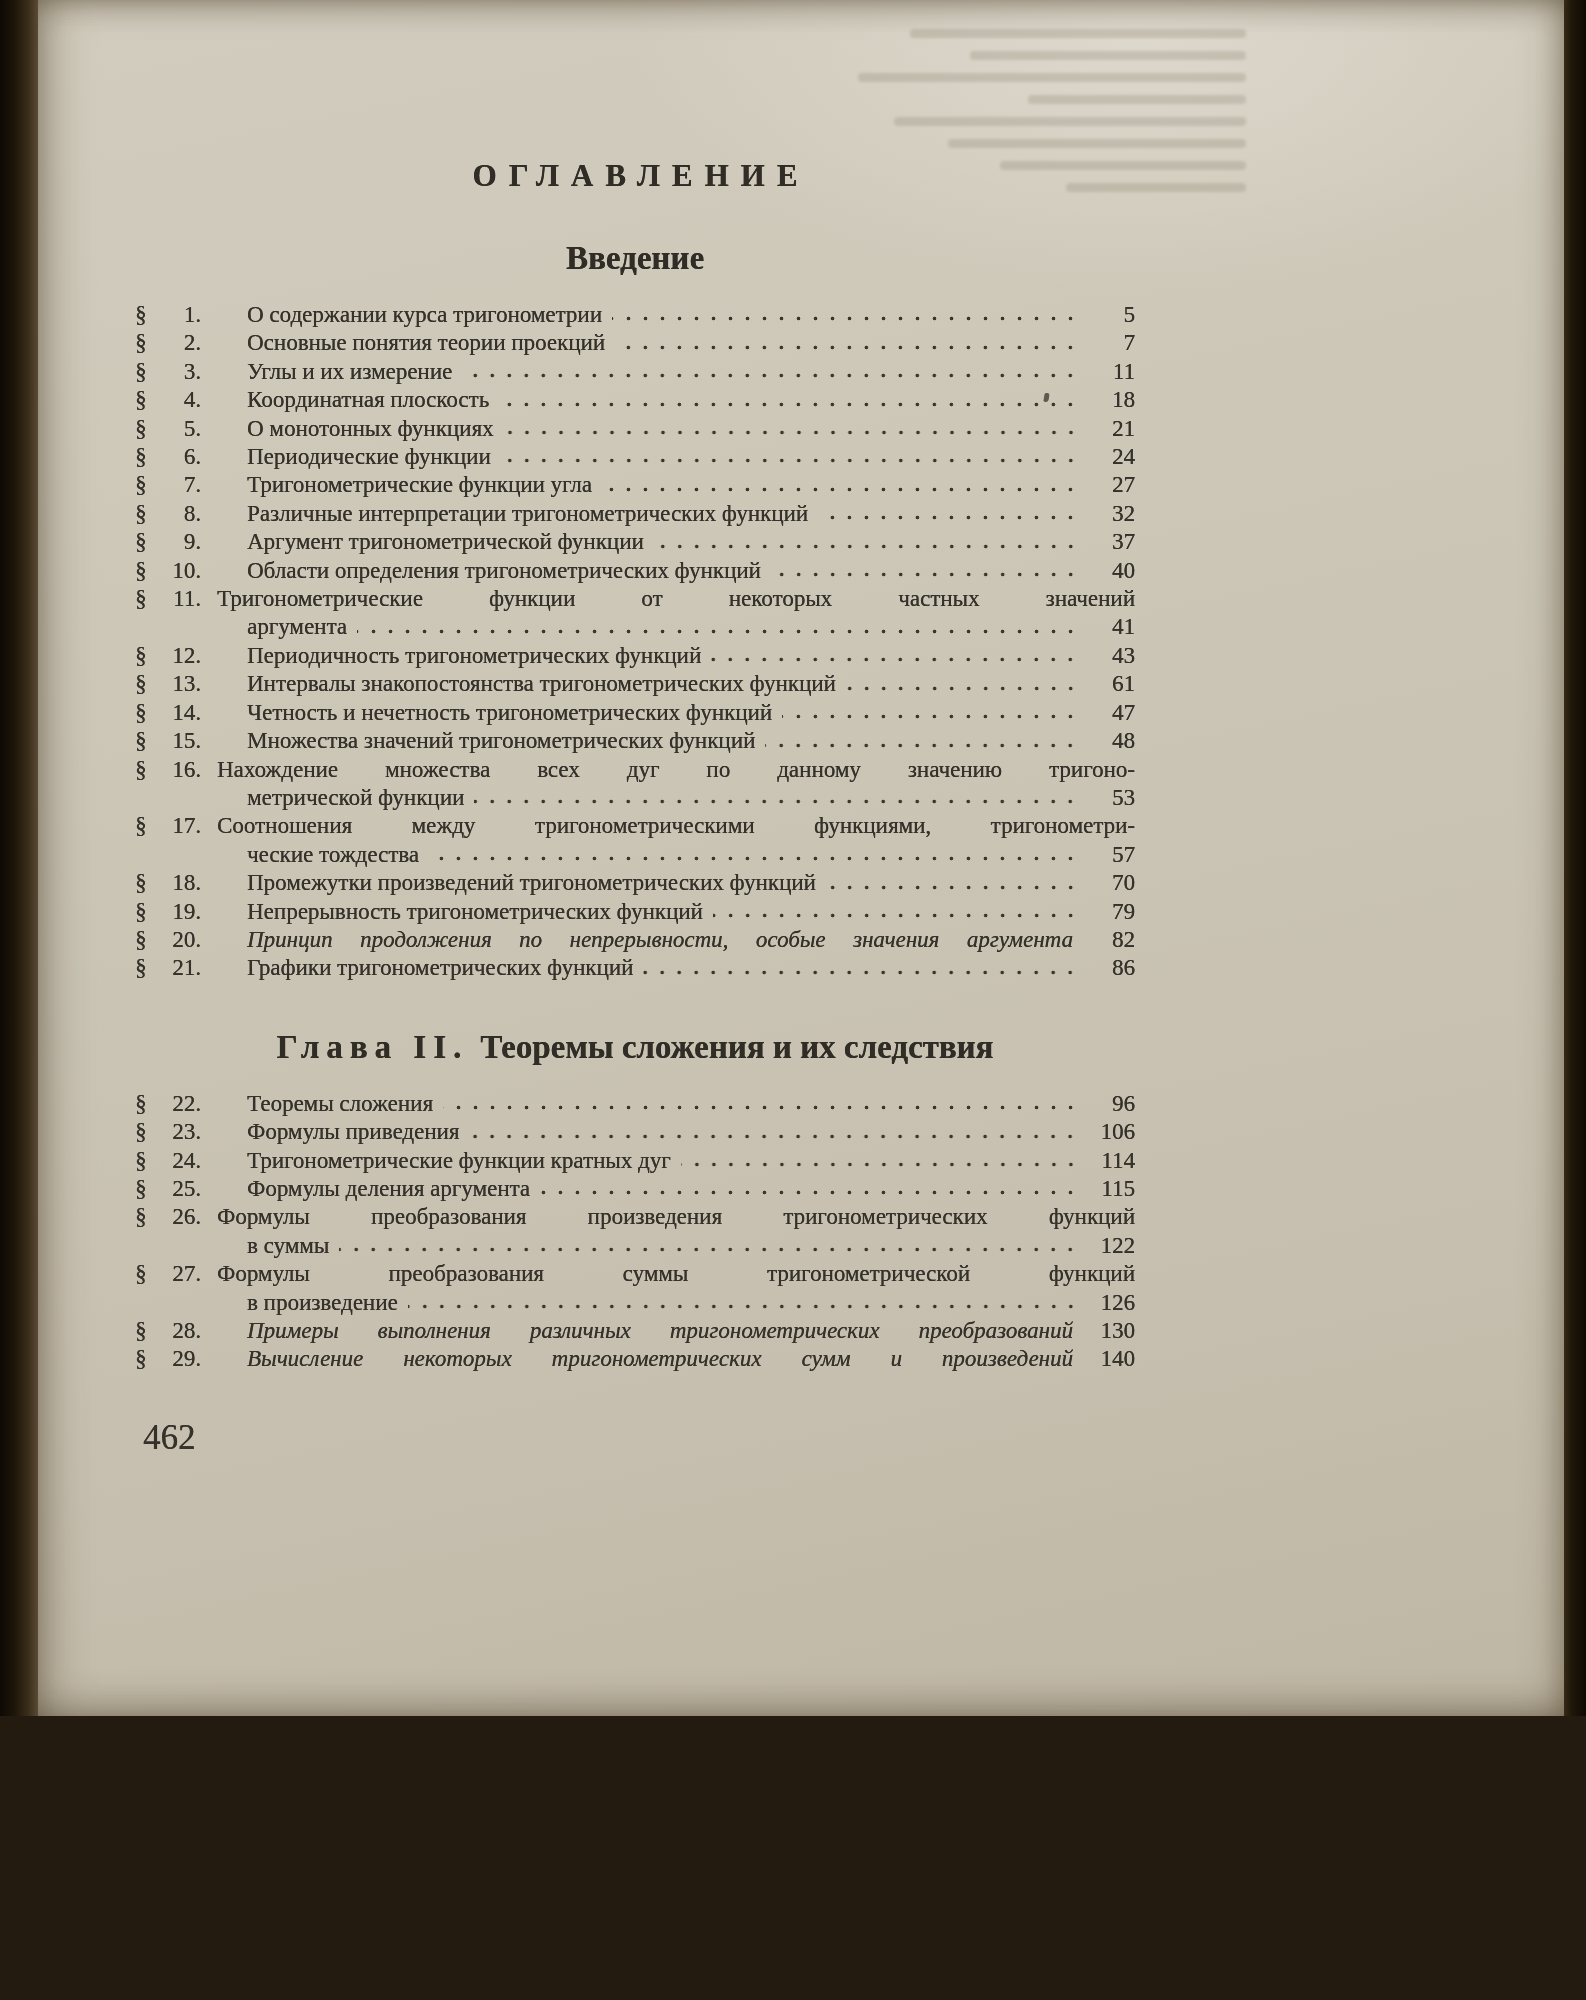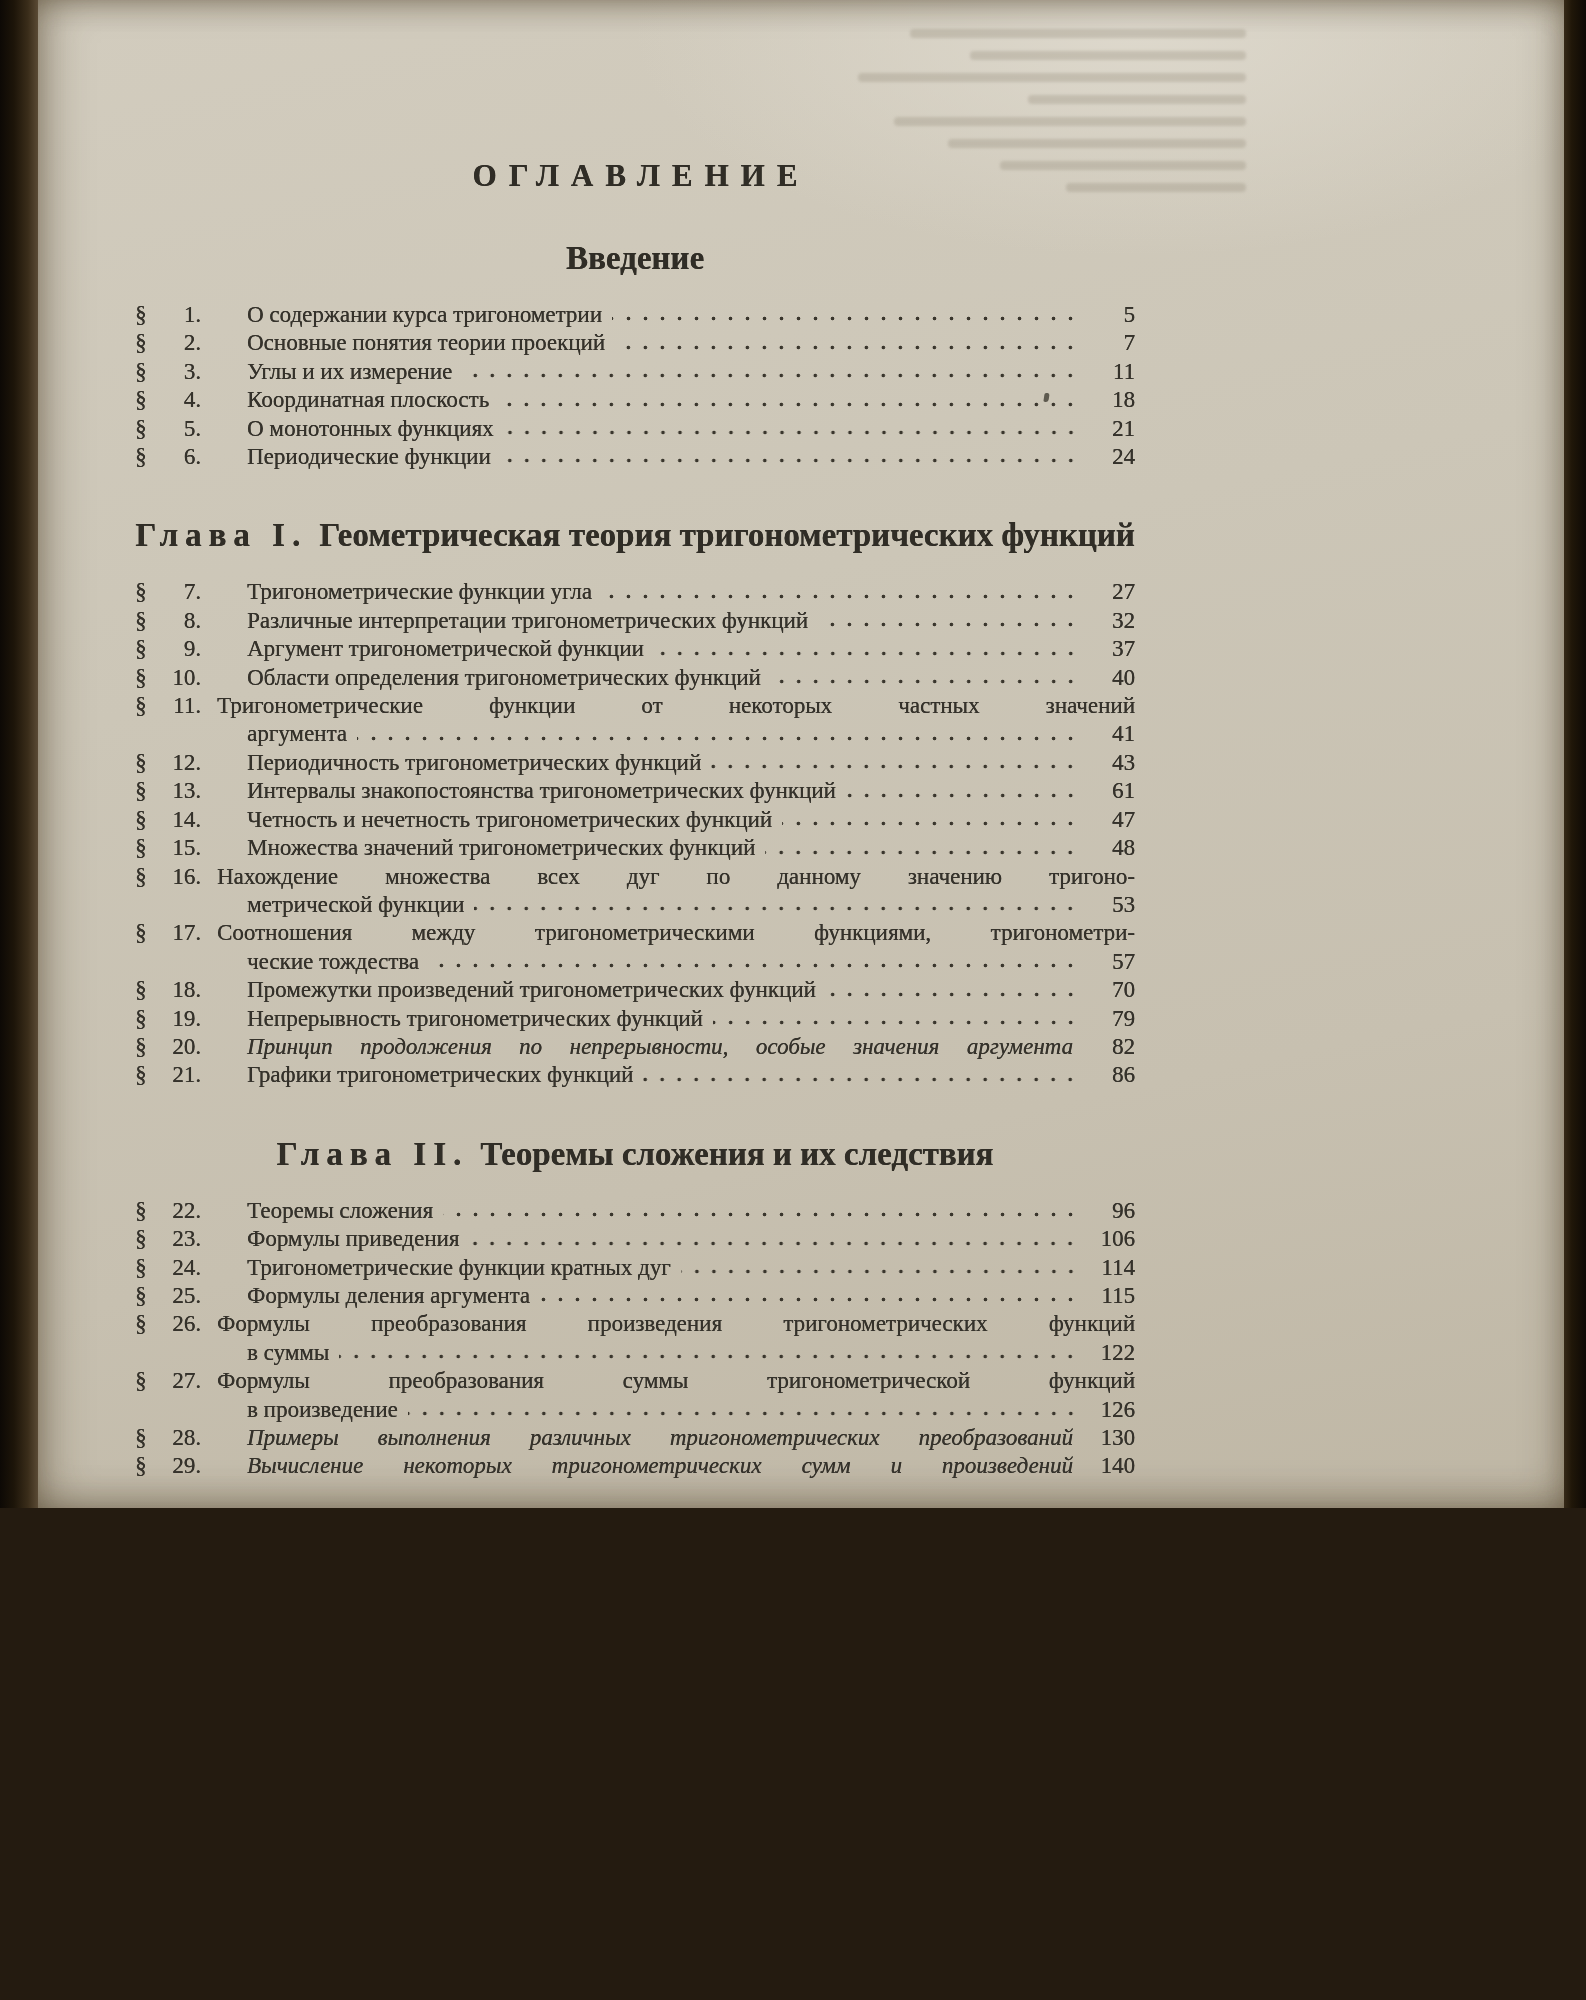--- a/index.html
+++ b/index.html
@@ -1,19 +1,19 @@
 <!DOCTYPE html>
 <html><head>
 <meta charset="utf-8">
 <style>
   html, body { margin: 0; padding: 0; background: #241b10; }
   .stage {
     position: relative;
     width: 1586px;
-    height: 1508px;
+    height: 1716px;
     overflow: hidden;
     background: #8b5cf6;
     font-family: "Liberation Serif", "DejaVu Serif", serif;
   }
   .edge-left {
     position: absolute; left: 0; top: 0; bottom: 0; width: 40px;
     background: linear-gradient(90deg, #0d0905 0%, #1d1509 35%, #3a2d1a 70%, #60503a 100%);
   }
   .edge-right {
     position: absolute; right: 0; top: 0; bottom: 0; width: 26px;
@@ -194,23 +194,20 @@
                     <span class="txt">Периодические функции</span>
                     <span class="leader"></span>
                     <span class="pagenum">24</span>
                   </div>
                 </div>
   </div>
 </div>
   </section>
 
   <section class="toc-section">
-    <h2 class="section-heading">
-      <span class="chapter">Глава I.</span><span>Геометрическая теория тригонометрических функций</span>
-    </h2>
     <div class="items">
   <div class="toc-item">
     <span class="mark">§</span>
     <span class="num">7.</span>
     <div class="body">
                   <div class="lastline">
                     <span class="txt">Тригонометрические функции угла</span>
                     <span class="leader"></span>
                     <span class="pagenum">27</span>
                   </div>

